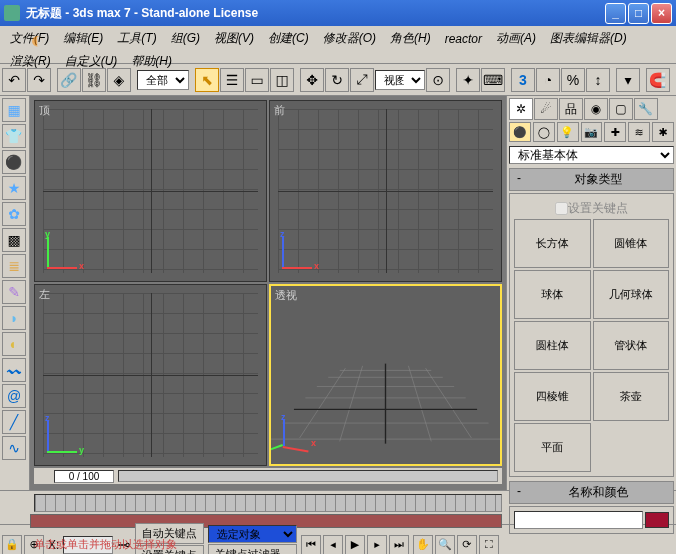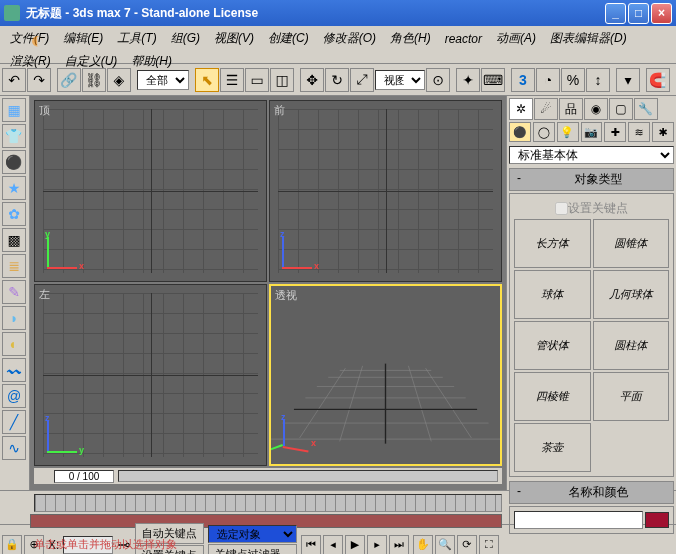--- a/index.html
+++ b/index.html
@@ -49,21 +49,21 @@
 .cmd-tab.active { background: #fff; }
 .cmd-subtabs { display: flex; gap: 2px; margin-bottom: 4px; }
 .cmd-sub { width: 22px; height: 20px; border: 1px solid #888; background: #d4d0c8; cursor: pointer; display: flex; align-items: center; justify-content: center; font-size: 11px; }
 .cmd-sub.active { background: #ffe8a0; }
 .cmd-combo { width: 100%; height: 20px; border: 1px inset #888; background: white; padding: 0 4px; margin-bottom: 4px; }
 .rollout-header { background: #b0b0b0; border: 1px solid #888; text-align: center; padding: 2px; cursor: pointer; margin-bottom: 2px; font-size: 11px; display: flex; }
 .rollout-header span:first-child { width: 14px; }
 .rollout-body { border: 1px solid #888; padding: 4px; margin-bottom: 4px; }
 .autgrid-row { display: flex; align-items: center; justify-content: center; color: #888; padding: 2px; font-size: 11px; }
 .obj-grid { display: grid; grid-template-columns: 1fr 1fr; gap: 2px; }
-.obj-btn { border: 1px solid #888; background: #d4d0c8; padding: 16px 2px; cursor: pointer; text-align: center; font-size: 11px; font-style: italic; }
+.obj-btn { border: 1px solid #888; background: #d4d0c8; padding: 16px 2px; cursor: pointer; text-align: center; font-size: 11px; }
 .color-row { display: flex; gap: 2px; align-items: center; }
 .color-input { flex: 1; border: 1px inset #888; background: white; height: 18px; }
 .color-sw { width: 24px; height: 16px; background: #a01030; border: 1px solid #333; cursor: pointer; }
 
 .scroll-row { grid-column: 1 / -1; display: flex; align-items: center; height: 16px; background: #d4d0c8; }
 .scroll-row input { width: 60px; font-size: 10px; text-align: center; border: 1px inset #888; }
 
 .timeline-area { height: 24px; background: #d4d0c8; border-top: 1px solid #888; display: flex; align-items: center; }
 .timeslider { flex: 1; height: 18px; background: #c0c0c0; border: 1px inset #888; margin: 0 4px; position: relative; }
 .timeslider-ticks { position: absolute; inset: 0; background-image: linear-gradient(90deg, #888 1px, transparent 1px); background-size: 10px 100%; }
@@ -256,25 +256,25 @@
     <div class="rollout-body">
       <div class="autgrid-row">
           <input type="checkbox" disabled="" style="">
           <span>设置关键点</span>
         </div>
       <div class="obj-grid">
         <div class="obj-btn">长方体</div>
         <div class="obj-btn">圆锥体</div>
         <div class="obj-btn">球体</div>
         <div class="obj-btn">几何球体</div>
+        <div class="obj-btn">圆柱体</div>
         <div class="obj-btn">管状体</div>
-        <div class="obj-btn">圆柱体</div>
         <div class="obj-btn">四棱锥</div>
+        <div class="obj-btn">茶壶</div>
         <div class="obj-btn">平面</div>
-        <div class="obj-btn">茶壶</div>
       </div>
     </div>
 
     <div class="rollout-header">
         <span>-</span>
         <span style="flex:1">名称和颜色</span>
       </div>
     <div class="rollout-body">
       <div class="color-row">
         <div class="color-input"></div>

